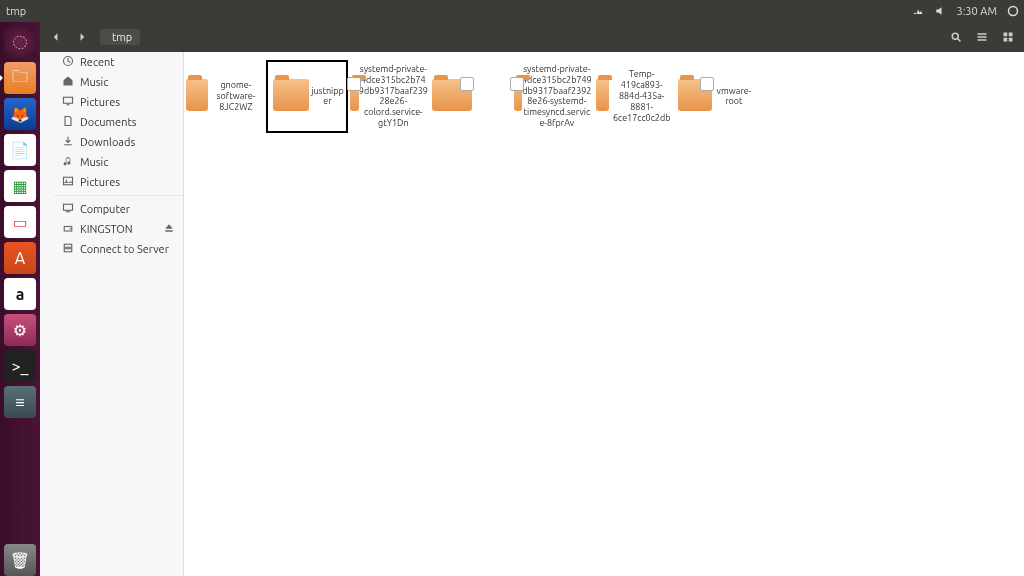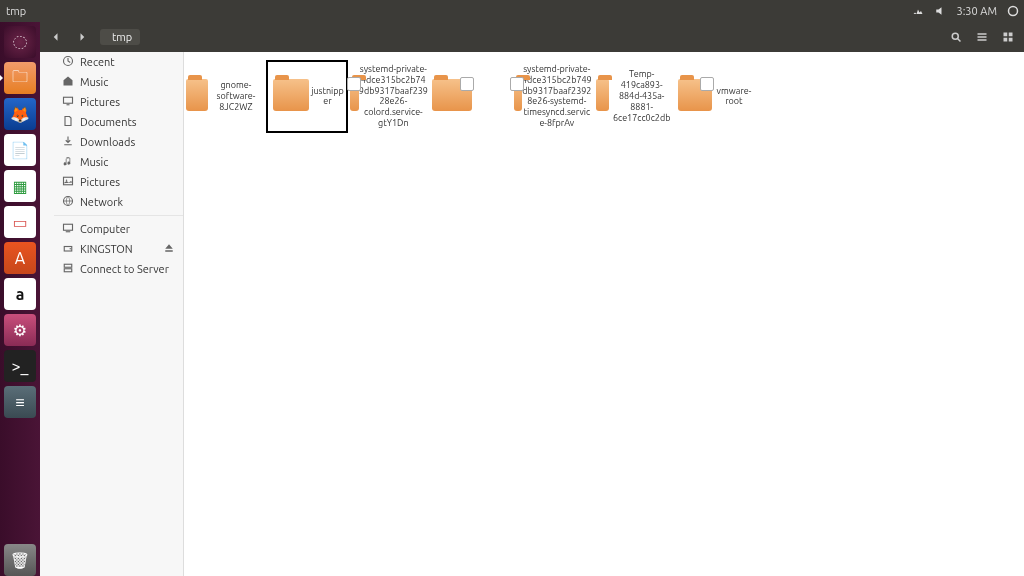--- a/index.html
+++ b/index.html
@@ -175,27 +175,20 @@
           <span>Music</span>
         </div>
         <div class="item">
           <span><svg viewBox="0 0 16 16">
               <rect x="2" y="3" width="12" height="10" fill="none" stroke="#666" stroke-width="1.5"></rect>
               <circle cx="6" cy="7" r="1"></circle>
               <path d="M2 11l4-3 3 2 3-2 2 2"></path>
             </svg></span>
           <span>Pictures</span>
         </div>
-        <div class="item">
-          <span><svg viewBox="0 0 16 16">
-              <circle cx="8" cy="8" r="6" fill="none" stroke="#666" stroke-width="1.5"></circle>
-              <path d="M2 8h12M8 2c3 3 3 9 0 12M8 2c-3 3-3 9 0 12" fill="none" stroke="#666" stroke-width="1"></path>
-            </svg></span>
-          <span>Network</span>
-        </div>
         <hr>
         <div class="item">
           <span><svg viewBox="0 0 16 16">
               <rect x="2" y="3" width="12" height="8" fill="none" stroke="#666" stroke-width="1.5"></rect>
               <path d="M5 13h6" stroke="#666" stroke-width="1.5"></path>
             </svg></span>
           <span>Computer</span>
         </div>
         <div class="item">
           <span><svg viewBox="0 0 16 16">

